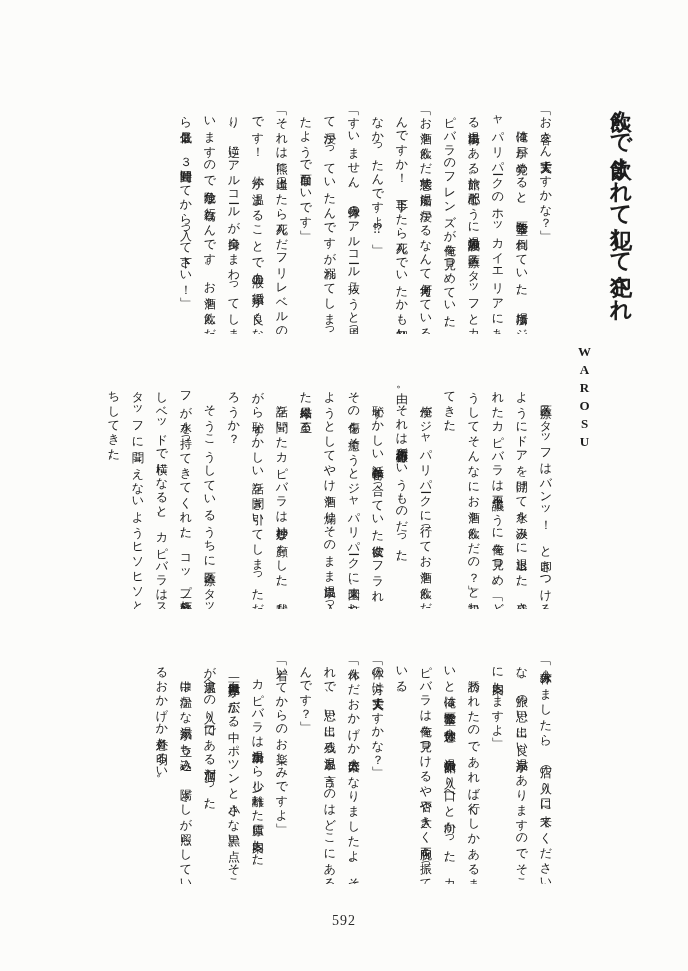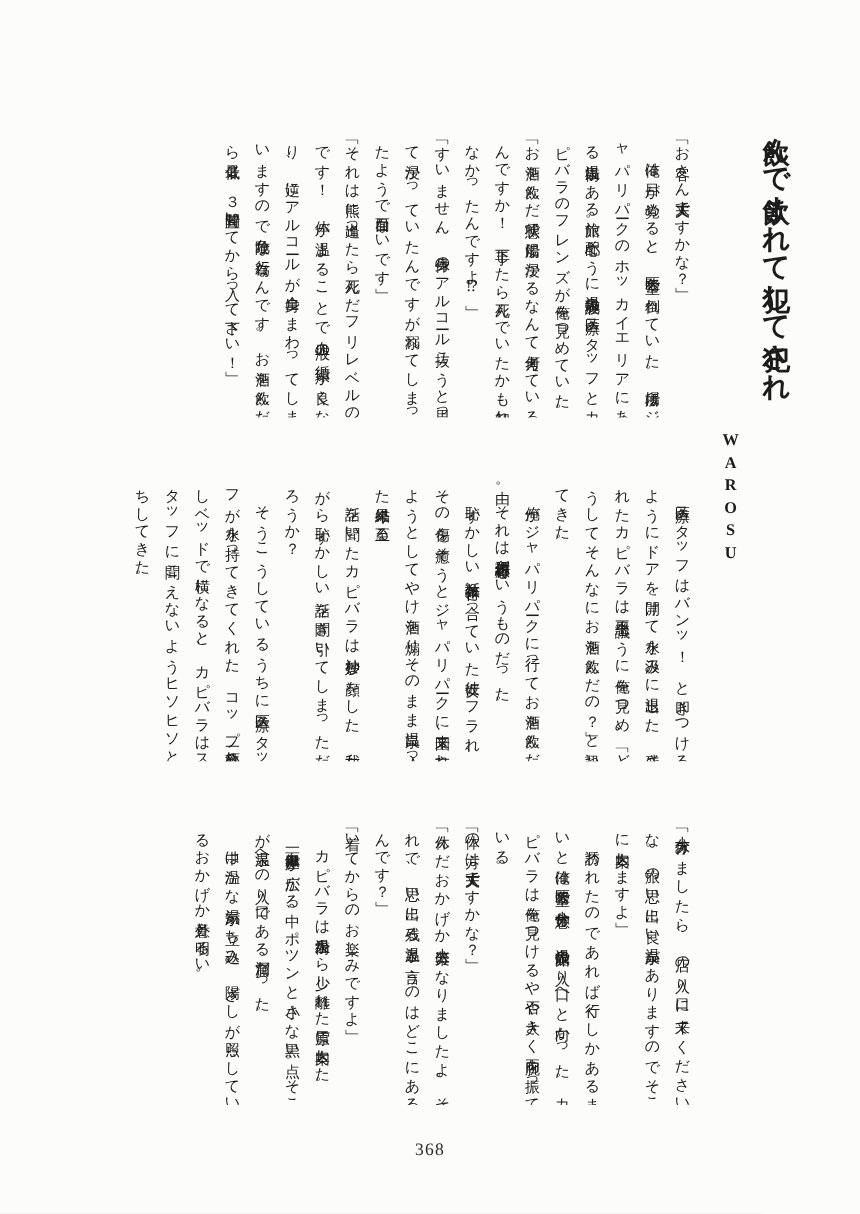--- a/index.html
+++ b/index.html
@@ -105,15 +105,15 @@
     <p>「十分休みましたら、店の入り口に来てくださいな。旅の思い出に良い温泉がありますのでそこに案内しますよ」</p>
     <p class="indent">誘われたのであれば行くしかあるまいと俺は医務室で十分休憩し、温泉旅館の入り口へと向かった。カピバラは俺を見つけるや否や大きく両腕を振っている。</p>
     <p>「体の方は大丈夫ですかな？」</p>
     <p>「休んだおかげか大分楽になりましたよ。それで、思い出に残る温泉と言うのはどこにあるんです？」</p>
     <p>「着いてからのお楽しみですよ」</p>
     <p class="indent">カピバラは温泉街から少し離れた雪原に案内した。</p>
     <p class="indent">一面銀世界が広がる中、ポツンと小さな黒い点。そこが温泉への入り口である洞窟だった。</p>
     <p class="indent">中は温かな湯気が立ち込み、陽ざしが照らしているおかげか意外と明るい。</p>
   </div>
 
-  <div class="pagenum">368</div>
+  <div class="pagenum">592</div>
 
 </div>
 
 </body></html>

